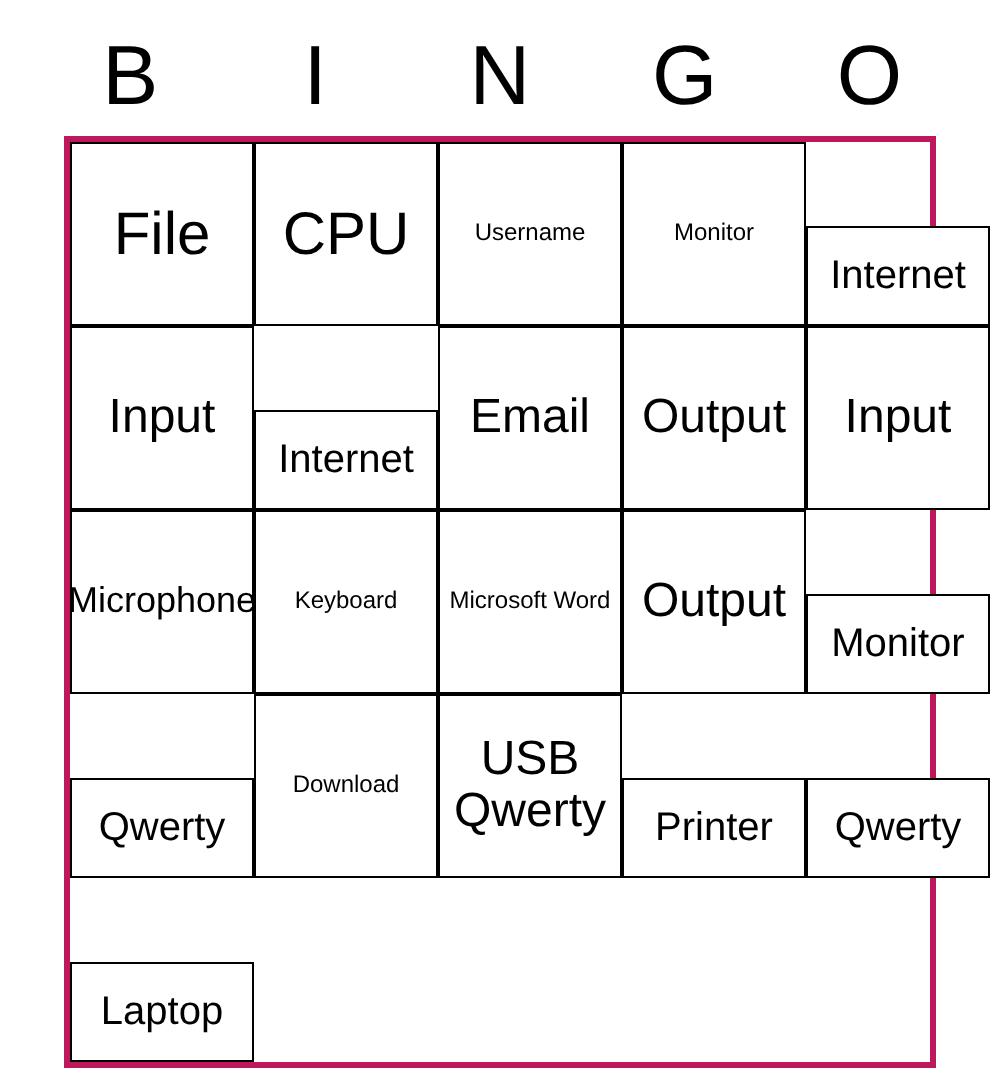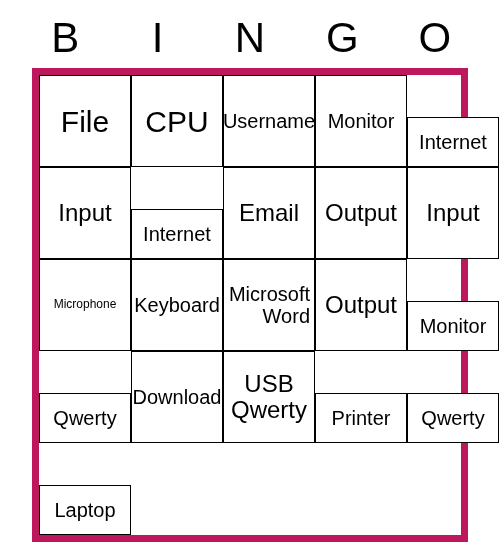--- a/index.html
+++ b/index.html
@@ -28,40 +28,40 @@
       font-size: 42px;
       font-weight: 400;
       color: #000;
       width: 92px;
       text-align: center;
     }
     .grid {
       display: grid;
       grid-template-columns: repeat(5, 92px);
       grid-template-rows: repeat(5, 92px);
-      border: 7px solid #be185d;
+      border: 3px solid #be185d;
       width: 436px;
     }
     .cell {
       border: 1px solid #000;
       display: flex;
       align-items: center;
       justify-content: center;
       text-align: center;
       padding: 4px;
       background: #ffffff;
       color: #000;
       line-height: 1.1;
       overflow: hidden;
     }
     .fs-xl { font-size: 30px; }
     .fs-l  { font-size: 24px; }
     .fs-m  { font-size: 20px; margin-top: 42px; }
-    .fs-s  { font-size: 20px; text-align: right; }
-    .fs-xs { font-size: 12px; }
+    .fs-s  { font-size: 12px; text-align: right; }
+    .fs-xs { font-size: 18px; }
   </style>
 </head>
 <body>
 
 <div class="header-row">
   <div class="header-letter">B</div>
   <div class="header-letter">I</div>
   <div class="header-letter">N</div>
   <div class="header-letter">G</div>
   <div class="header-letter">O</div>

